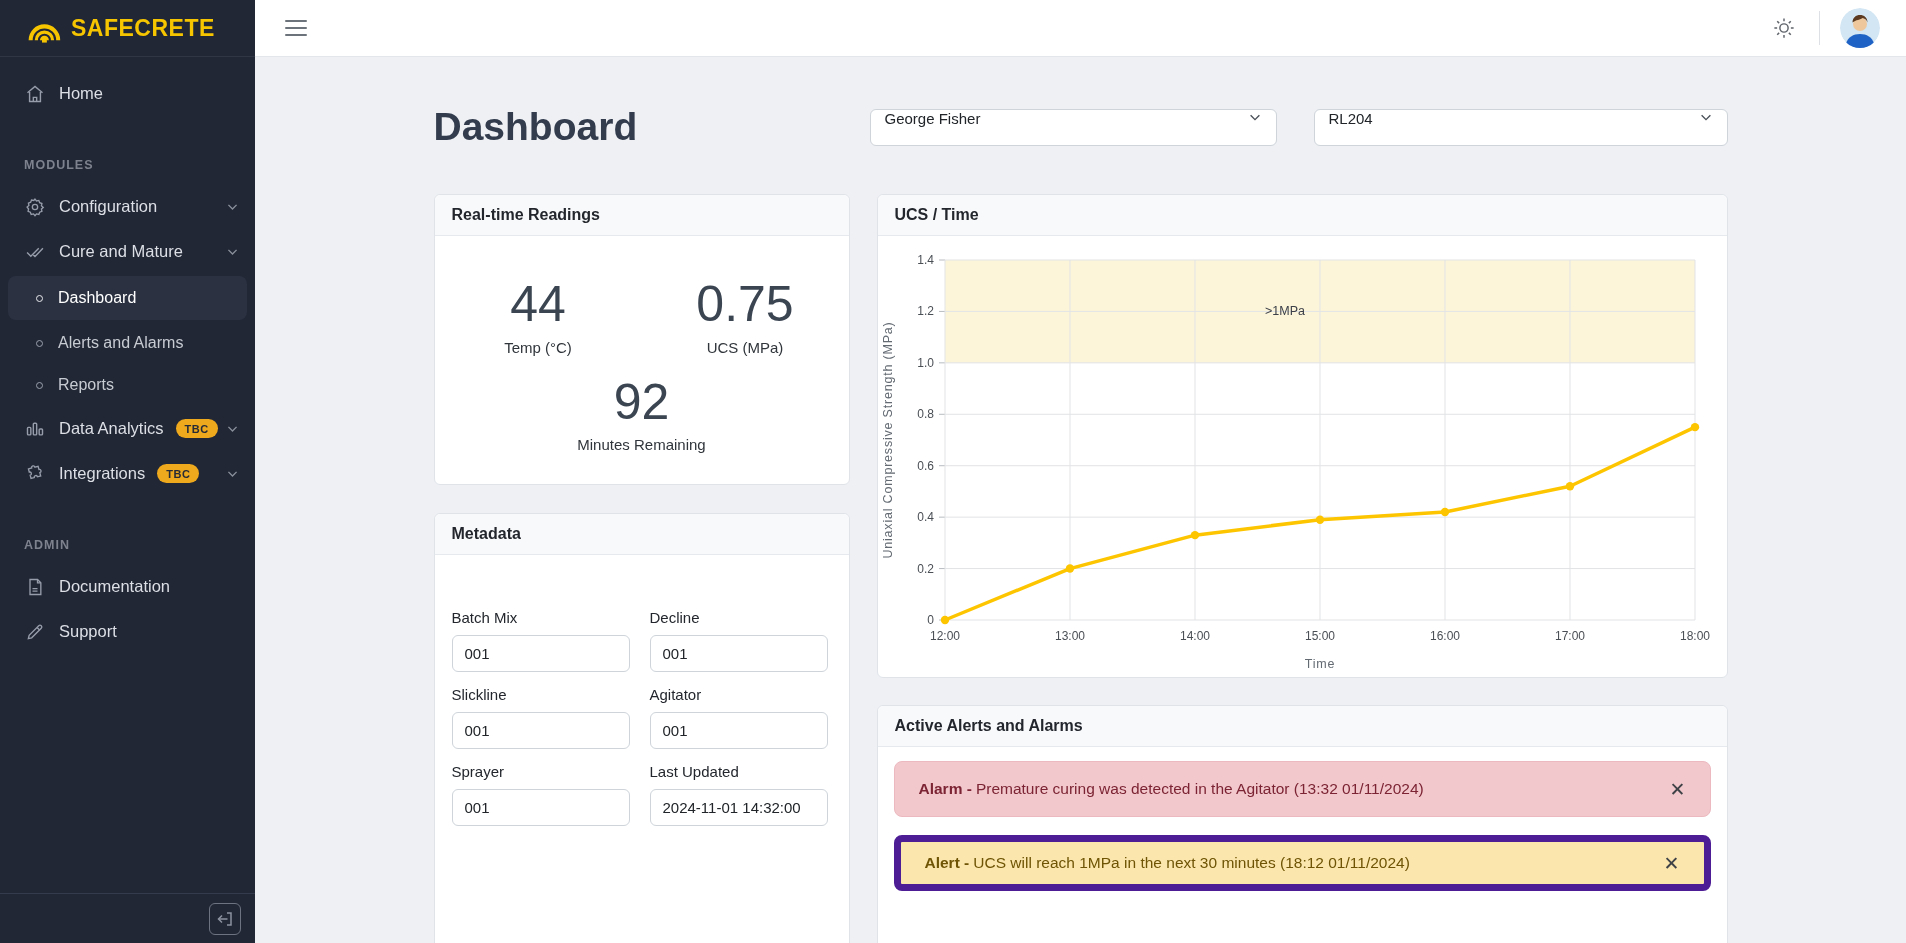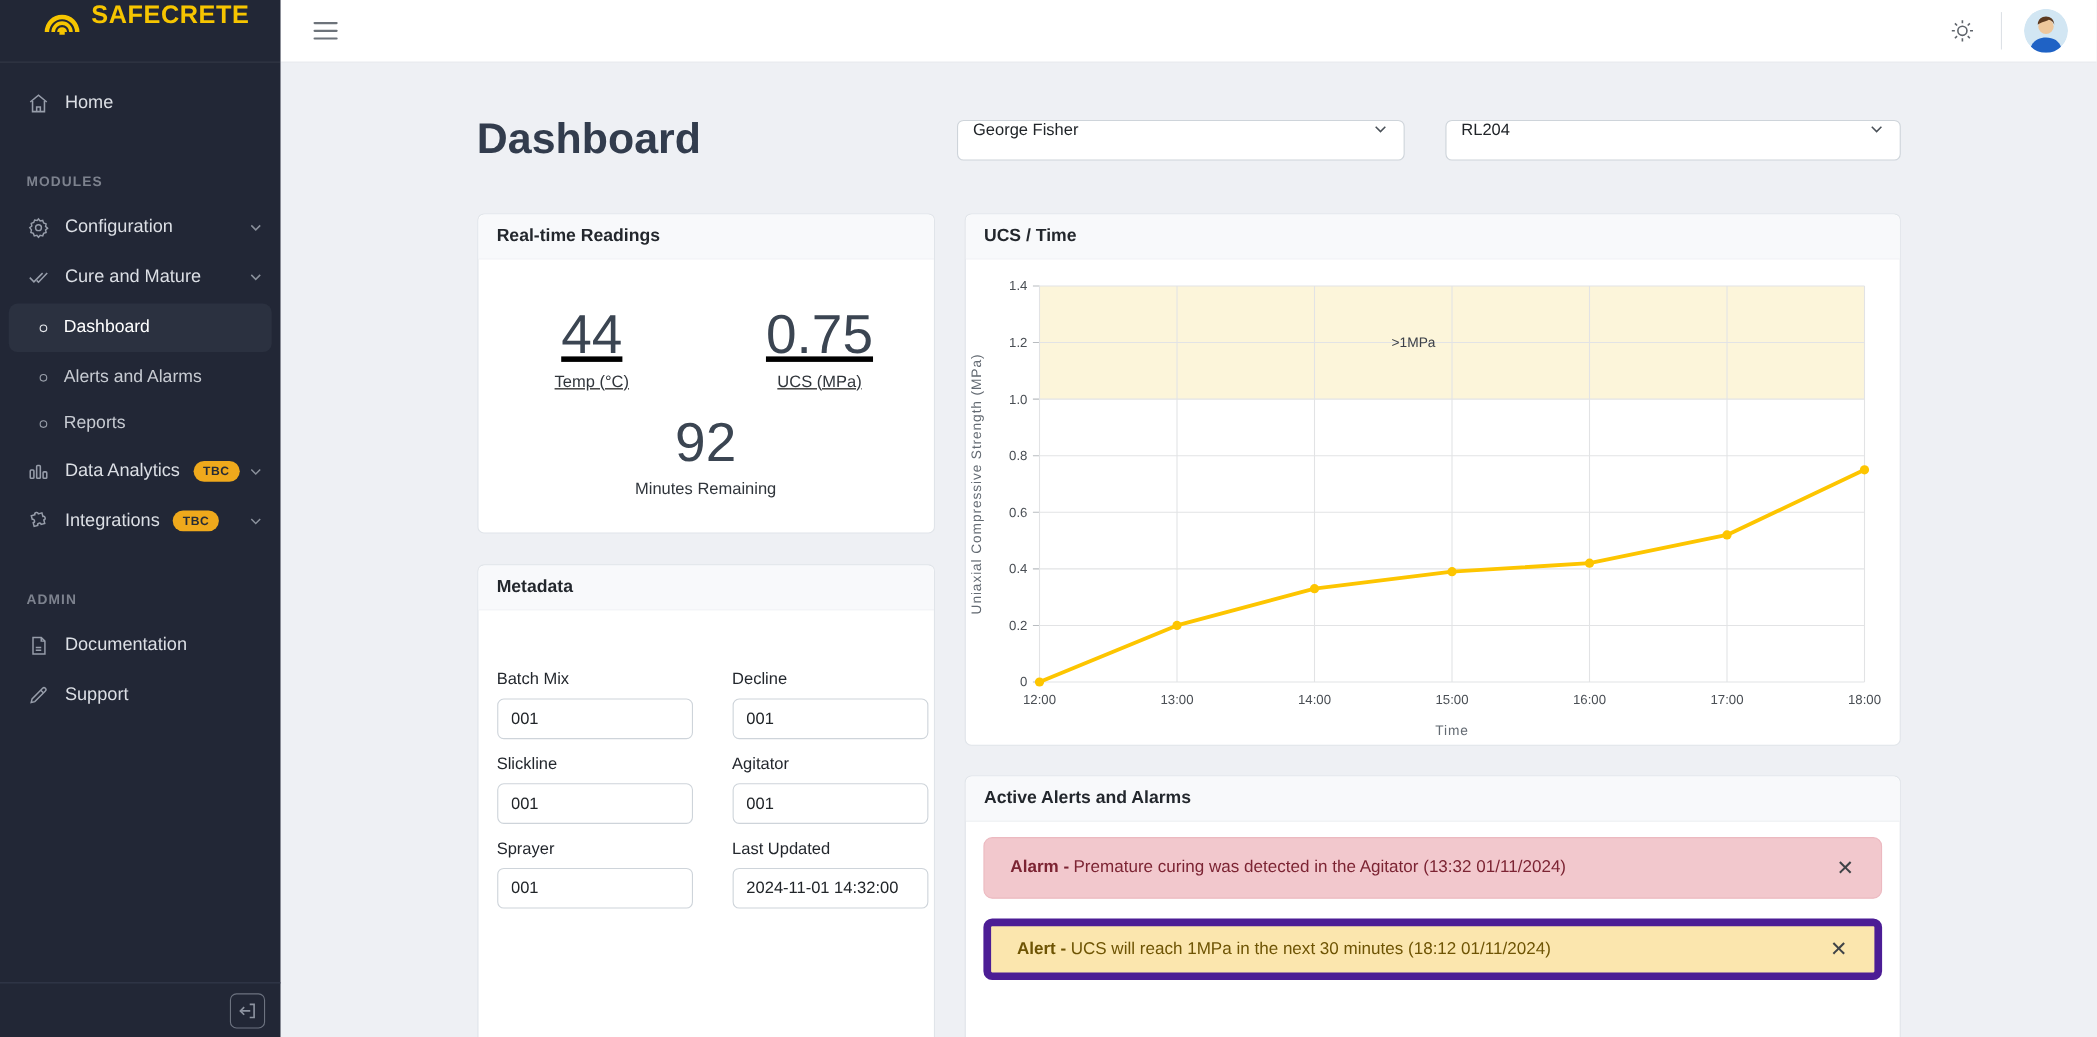--- a/index.html
+++ b/index.html
@@ -1,20 +1,20 @@
 <!DOCTYPE html>
 <html><head>
 <meta charset="utf-8">
 <style>
   * { margin:0; padding:0; box-sizing:border-box; }
   html,body { width:1906px; height:943px; overflow:hidden; font-family:"Liberation Sans", sans-serif; background:#eef0f4; }
 
   
   .sidebar { position:absolute; left:0; top:0; width:255px; height:943px; background:#222736; z-index:5; }
-  .logo-bar { height:57px; display:flex; align-items:flex-start; padding-left:34px; border-bottom:1px solid rgba(255,255,255,0.07); cursor:pointer; }
+  .logo-bar { height:57px; display:flex; align-items:center; padding-left:22px; border-bottom:1px solid rgba(255,255,255,0.07); cursor:pointer; }
   .logo-text { color:#f6c500; font-weight:bold; font-size:23px; letter-spacing:0.5px; margin-left:9px; }
   .nav { padding-top:14px; }
   .side-item { display:flex; align-items:center; height:45px; padding:0 16px 0 24px; color:#dcdfe5; font-size:16.5px; cursor:pointer; }
   .side-item .icn { width:22px; height:22px; margin-right:13px; color:#979daa; display:flex; align-items:center; justify-content:center; }
   .chev { margin-left:auto; color:#8a909b; display:flex; }
   .section-label { color:#7d828e; font-size:12.5px; font-weight:bold; letter-spacing:1px; padding:0 24px; margin:42px 0 12px; }
   .sub-item { display:flex; align-items:center; height:42px; padding-left:36px; color:#c7cbd2; font-size:16px; cursor:pointer; }
   .sub-item .bullet { width:7px; height:7px; border:1.5px solid #9aa0ab; border-radius:50%; margin-right:15px; flex:none; }
   .sub-item.active { background:#2b3140; border-radius:8px; margin:2px 8px; padding-left:28px; color:#ffffff; height:44px; }
   .sub-item.active .bullet { border-color:#e8eaee; }
@@ -44,29 +44,29 @@
 
   .cols { display:flex; gap:27px; margin-top:45px; align-items:flex-start; }
   .col-left { width:416px; flex:none; }
   .col-right { width:851px; flex:none; }
 
   .card { background:#fff; border:1px solid #e0e4e9; border-radius:6px; }
   .card-header { height:41px; background:#f8f9fb; border-bottom:1px solid #e6e9ed; display:flex; align-items:center; padding:0 17px; font-weight:bold; font-size:16px; color:#23272d; border-radius:6px 6px 0 0; }
 
   
   .card-readings { height:291px; }
-  .metric-row { display:flex; margin-top:42px;text-decoration:underline; }
+  .metric-row { display:flex; margin-top:42px; }
   .metric { flex:1; text-align:center; }
   .metric-value { font-size:50px; font-weight:300; color:#3b4552; line-height:1.05; }
   .metric-label { font-size:15px; color:#30353b; margin-top:8px; }
   .metric-wide { margin-top:20px; }
 
   
   .card-meta { height:480px; margin-top:28px; }
-  .meta-body { padding:40px 17px 0; display:grid; grid-template-columns:178px 178px; column-gap:36px; }
+  .meta-body { padding:40px 17px 0; display:grid; grid-template-columns:178px 178px; column-gap:20px; }
   .field label { display:block; font-size:15px; color:#23272d; margin:14px 0 9px; }
   .field input { width:100%; height:37px; border:1px solid #ced4da; border-radius:6px; padding:0 12px; font-size:15px; color:#212529; background:#fff; outline:none; }
 
   
   .card-chart { height:484px; }
   .chart-body { padding:0; }
   .chart-svg { display:block; }
   .chart-svg text.tick { font-size:12px; fill:#4a4f55; font-family:"Liberation Sans",sans-serif; }
   .chart-svg text.axis { font-size:12.5px; fill:#636a72; font-family:"Liberation Sans",sans-serif; letter-spacing:0.8px; }
   .chart-svg text.note { font-size:12.5px; fill:#3c4048; font-family:"Liberation Sans",sans-serif; }

